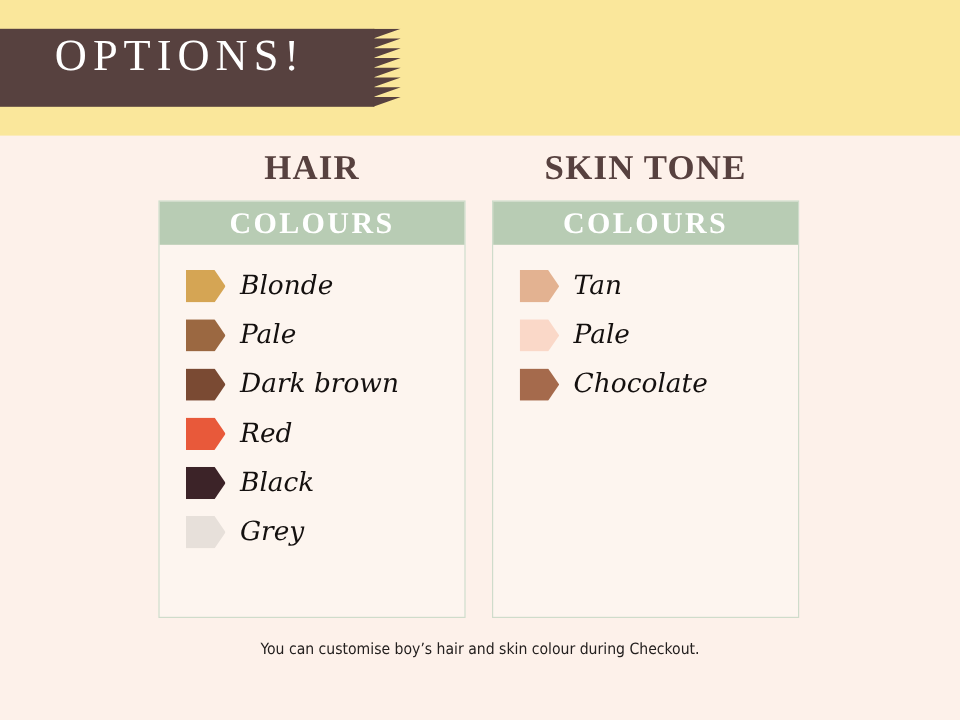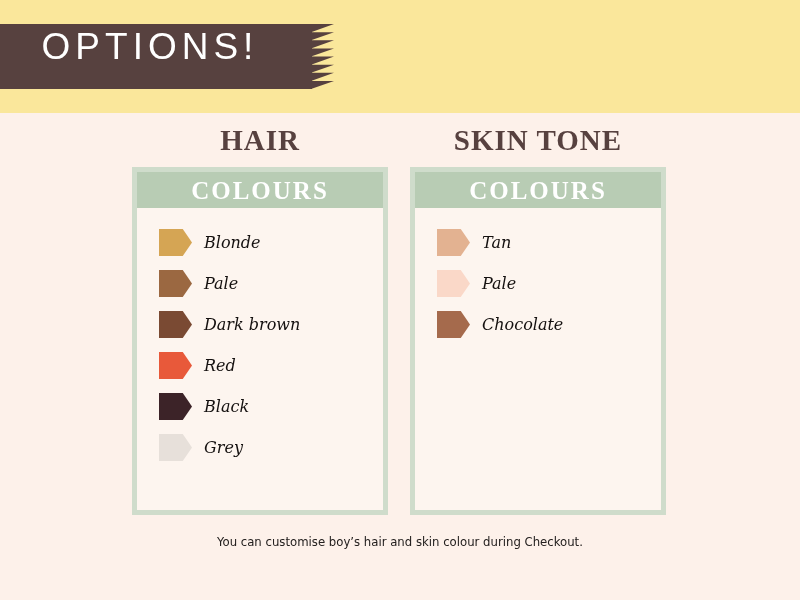--- a/index.html
+++ b/index.html
@@ -49,21 +49,21 @@
   #ribbon-title {
     position: absolute;
     left: 0;
     top: 0;
     width: 300px;
     height: 46px;
     display: flex;
     align-items: center;
     justify-content: center;
     color: #FFFFFF;
-    font-family: Liberation Sans, sans-serif;
+    font-family: Liberation Serif, serif;
     font-size: 37px;
     font-weight: 400;
     letter-spacing: 5px;
     line-height: 1;
     padding-bottom: 2px;
     box-sizing: border-box;
   }
 
   
   #columns {
@@ -89,21 +89,21 @@
     font-size: 29px;
     letter-spacing: 1px;
     line-height: 1;
     height: 54px;
     display: flex;
     align-items: center;
     justify-content: center;
   }
 
   .swatch-box {
-    border: 5px solid #a21caf;
+    border: 1px solid #a21caf;
     background: #FDF5EF;
     box-sizing: border-box;
     height: 348px;
   }
   .box-header {
     background: #B8CCB4;
     height: 36px;
     display: flex;
     align-items: center;
     justify-content: center;
@@ -127,21 +127,21 @@
     width: 33px;
     height: 27px;
     flex: 0 0 auto;
     clip-path: polygon(0 0, 72% 0, 100% 50%, 72% 100%, 0 100%);
   }
   .swatch-label {
     margin-left: 12px;
     color: #14100F;
     font-family: "DejaVu Serif", serif;
     font-style: italic;
-    font-size: 16px;
+    font-size: 22px;
     line-height: 1;
     white-space: nowrap;
   }
 
   
   #caption {
     position: absolute;
     left: 0;
     top: 535px;
     width: 800px;

